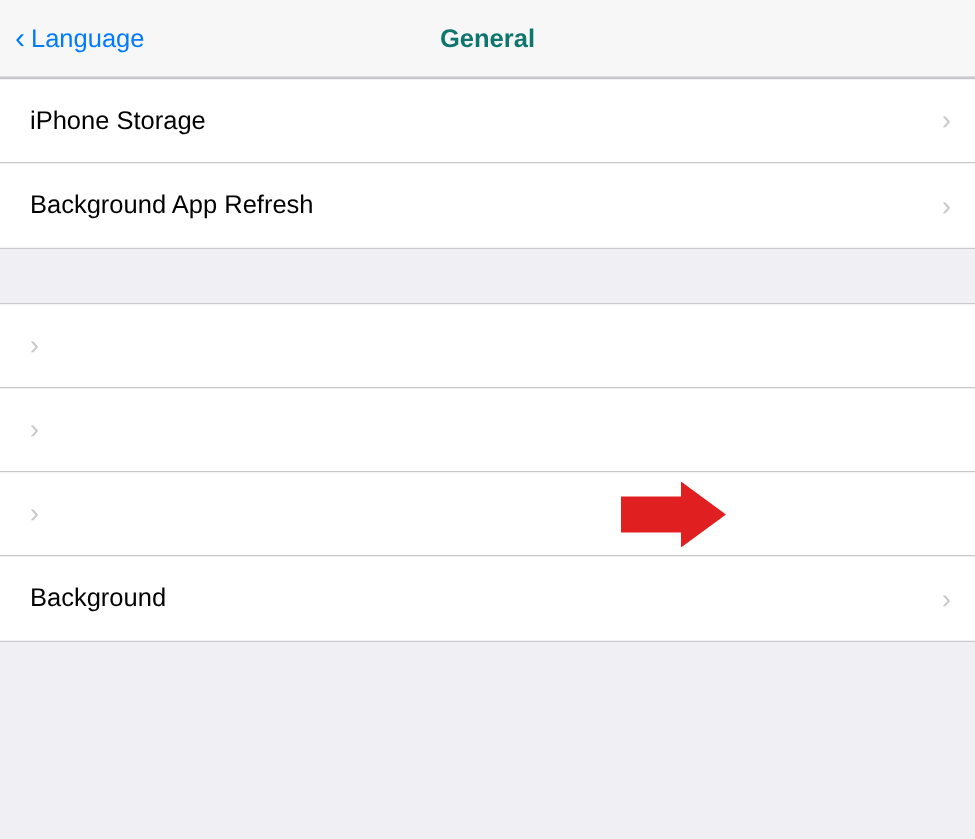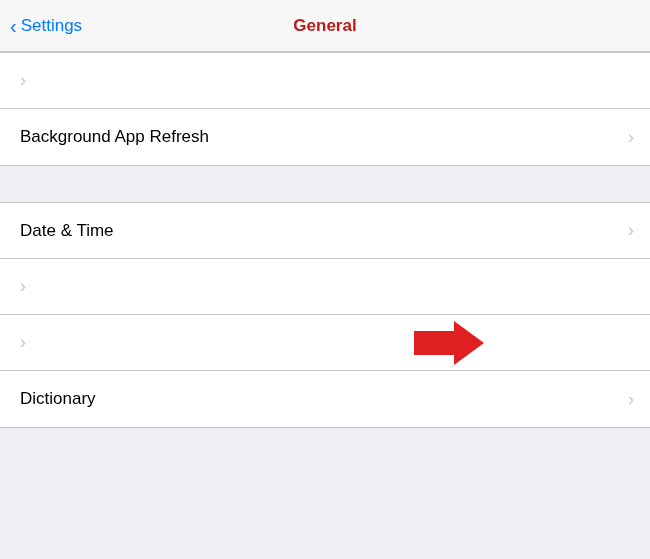--- a/index.html
+++ b/index.html
@@ -40,21 +40,21 @@
     .nav-back-chevron {
       font-size: 20px;
       line-height: 1;
       color: #007aff;
       margin-right: 2px;
     }
 
     .nav-title {
       font-size: 17px;
       font-weight: 600;
-      color: #b91c1c;
+      color: #0f766e;
     }
 
     .section {
       margin-top: 0;
       background: #fff;
       border-top: 1px solid #c8c8cc;
       border-bottom: 1px solid #c8c8cc;
     }
 
     .section-gap {
@@ -101,51 +101,51 @@
     .language-row {
       position: relative;
     }
   </style>
 </head>
 <body>
 
 <div class="nav-bar">
   <div class="nav-back">
     <span class="nav-back-chevron">‹</span>
-    <span>Settings</span>
+    <span>Language</span>
   </div>
   <span class="nav-title">General</span>
 </div>
 
 <div class="section">
   <div class="list-item">
+    <span class="list-item-label">iPhone Storage</span>
     <span class="chevron-right">›</span>
   </div>
   <div class="list-item">
     <span class="list-item-label">Background App Refresh</span>
     <span class="chevron-right">›</span>
   </div>
 </div>
 
 <div class="section-gap"></div>
 
 <div class="section">
   <div class="list-item">
-    <span class="list-item-label">Date &amp; Time</span>
     <span class="chevron-right">›</span>
   </div>
   <div class="list-item">
     <span class="chevron-right">›</span>
   </div>
   <div class="list-item language-row">
 
     <div class="arrow-container">
       <svg width="200" height="44" viewBox="0 0 200 44" xmlns="http://www.w3.org/2000/svg">
         <polygon points="0,10 40,10 40,0 70,22 40,44 40,34 0,34" fill="#e02020"></polygon>
       </svg>
     </div>
     <span class="chevron-right">›</span>
   </div>
   <div class="list-item">
-    <span class="list-item-label">Dictionary</span>
+    <span class="list-item-label">Background</span>
     <span class="chevron-right">›</span>
   </div>
 </div>
 
 </body></html>

